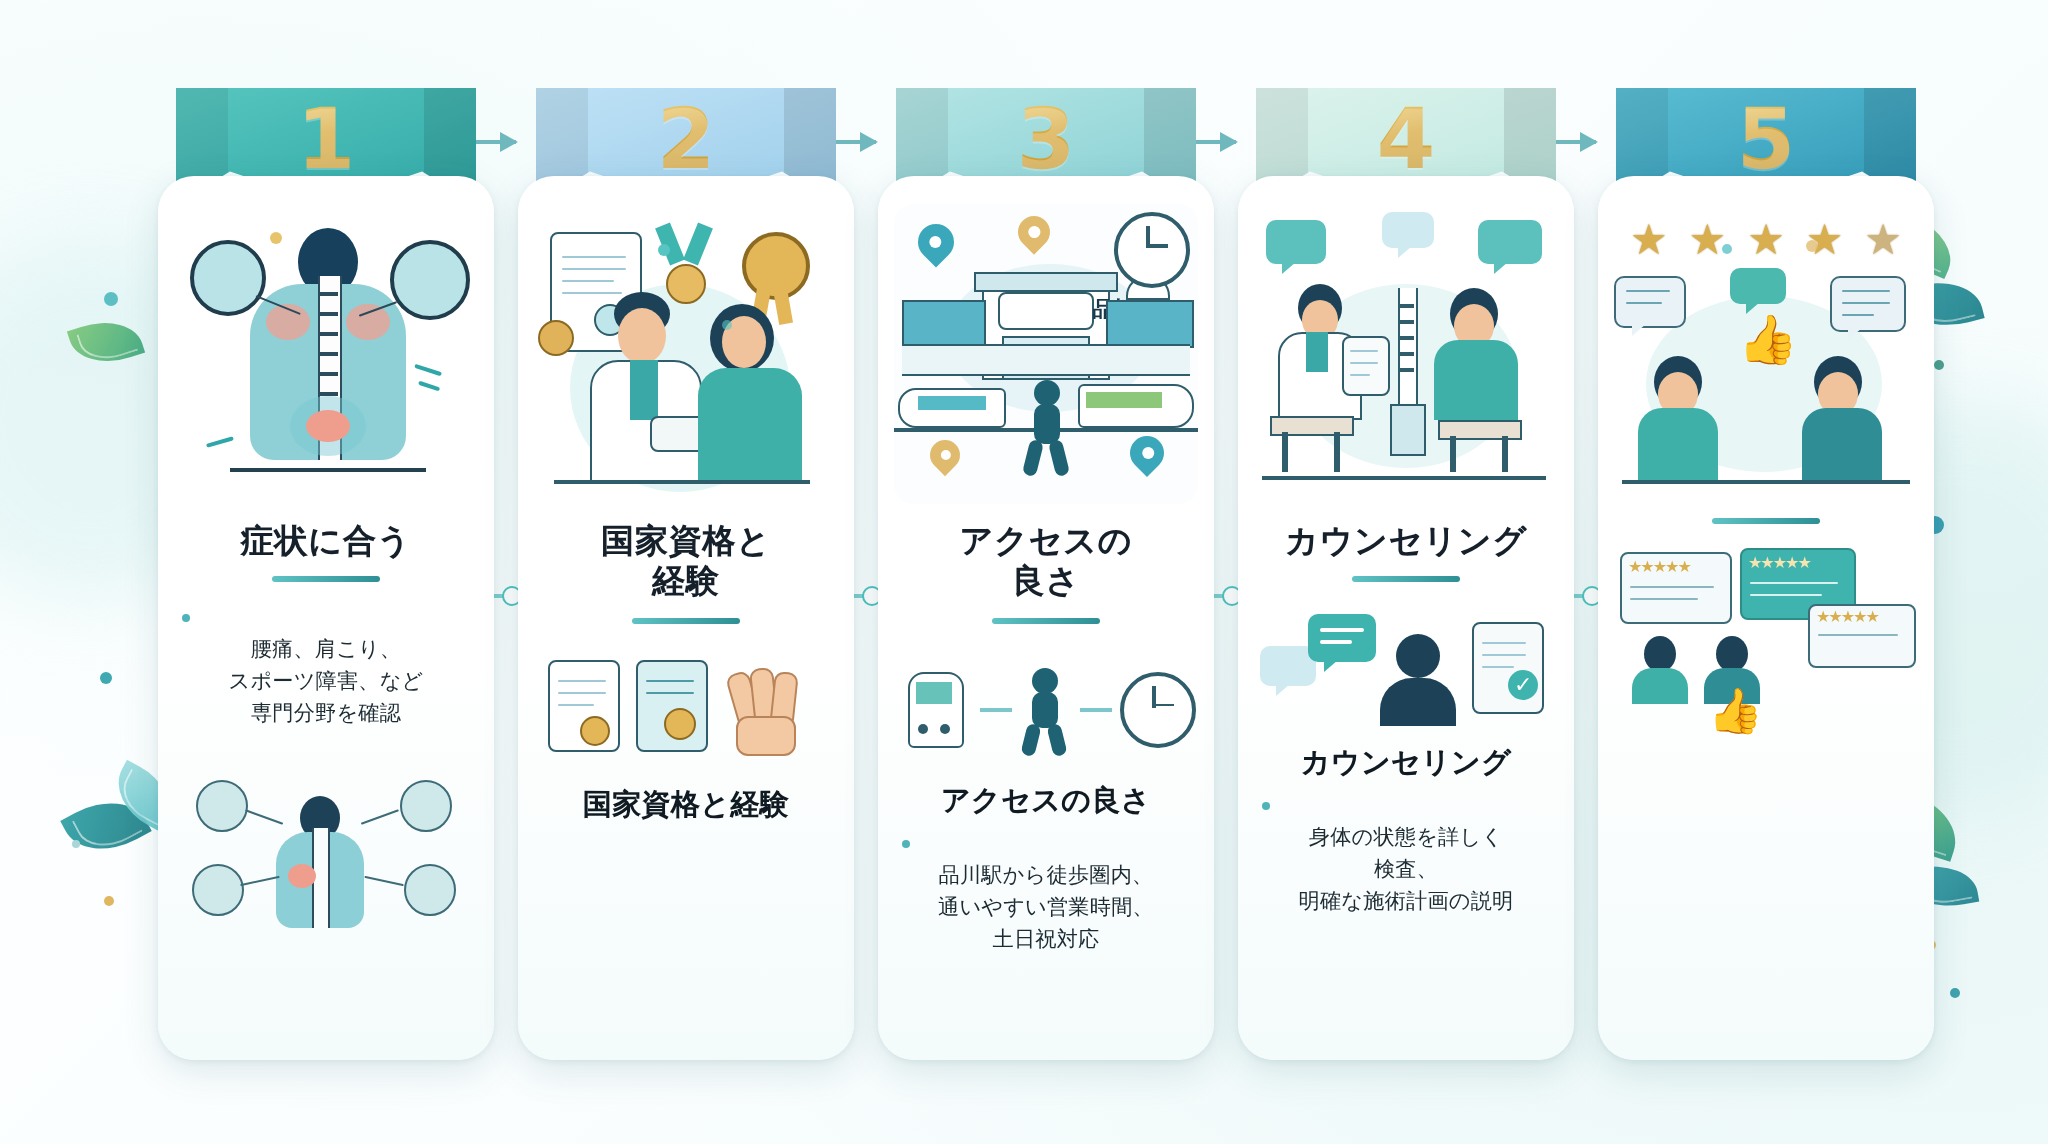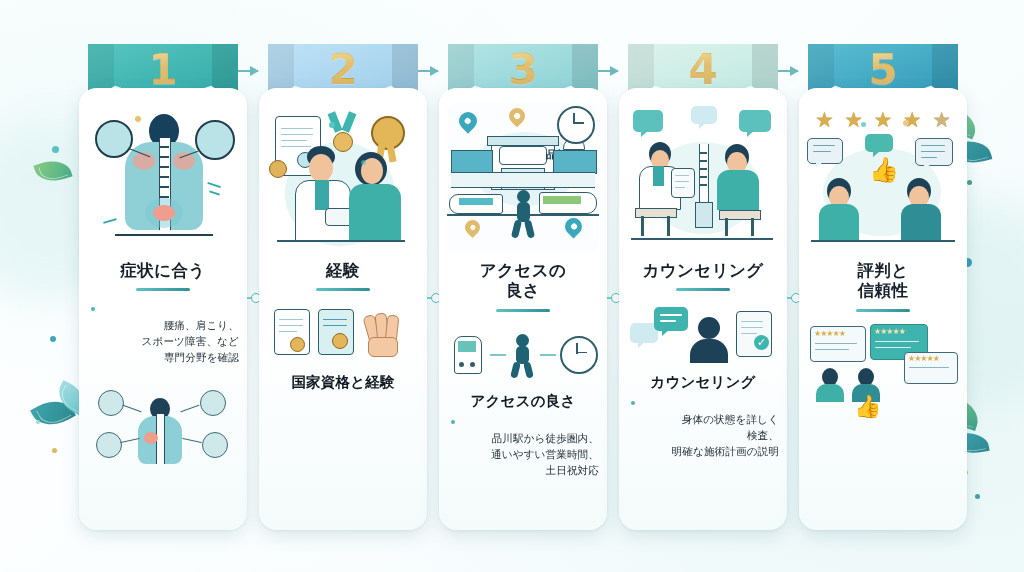--- a/index.html
+++ b/index.html
@@ -57,21 +57,21 @@
   .title{
     margin-top:9px;text-align:center;color:#15202b;font-weight:700;
     font-size:16.5px;line-height:1.24;letter-spacing:.4px;width:150px;
   }
   .rule{width:54px;height:2.6px;border-radius:2px;margin:7px auto 0;
     background:linear-gradient(90deg,#5fc2c4,#2e8f94);}
   .mini{width:150px;height:74px;margin-top:7px;position:relative;}
   .subtitle{margin-top:3px;text-align:center;color:#101a22;font-weight:700;
     font-size:14.5px;line-height:1.2;letter-spacing:.2px;width:162px;}
   .bullet{
-    margin-top:5px;width:152px;text-align:right;color:#1d2b33;
+    margin-top:5px;width:152px;text-align:center;color:#1d2b33;
     font-size:10.6px;line-height:1.5;letter-spacing:.1px;position:relative;
   }
   .bullet .bdot{position:absolute;left:4px;top:5px;width:4px;height:4px;border-radius:50%;background:#4fb3b8;}
 
   
   .conn{position:absolute;top:297px;height:1.6px;width:20px;background:#7fd0cf;}
   .conn .ring{position:absolute;right:-9px;top:-4px;width:8px;height:8px;border-radius:50%;
     border:1.8px solid #4fc3c0;background:#fff;}
   .circ{position:absolute;border-radius:50%;}
   .rect{position:absolute;}
@@ -259,20 +259,21 @@
 
       <div class="circ" style="left:88px;top:50px;width:32px;height:34px;background:#1d4258;"></div>
       <div class="circ" style="left:94px;top:56px;width:22px;height:26px;background:#f0c39c;"></div>
       <div class="rect" style="left:82px;top:82px;width:52px;height:56px;border-radius:14px 14px 0 0;background:#3fb0a7;"></div>
       <div class="rect" style="left:10px;top:138px;width:128px;height:2px;background:#2f5d6b;"></div>
       <div class="dot" style="left:62px;top:20px;width:6px;height:6px;background:#57c6c2;"></div>
       <div class="dot" style="left:94px;top:58px;width:5px;height:5px;background:#57c6c2;opacity:.6;"></div>
     </div>
 
     <div class="title">
+      <div>国家資格と</div>
       <div>経験</div>
     </div>
     <div class="rule"></div>
 
     <div class="mini" style="height:70px;margin-top:10px;">
       <div class="rrect" style="left:6px;top:8px;width:34px;height:44px;background:#fff;border:1.6px solid #2f5d6b;"></div>
       <div class="line" style="left:11px;top:18px;width:24px;"></div>
       <div class="line" style="left:11px;top:24px;width:24px;"></div>
       <div class="line" style="left:11px;top:30px;width:18px;"></div>
       <div class="circ" style="left:22px;top:36px;width:13px;height:13px;background:#e3b657;border:1.4px solid #8c6a22;"></div>
@@ -454,24 +455,20 @@
       <div class="circ" style="left:22px;top:84px;width:20px;height:22px;background:#f0c39c;"></div>
       <div class="rect" style="left:12px;top:102px;width:40px;height:36px;border-radius:12px 12px 0 0;background:#3fb0a7;"></div>
       <div class="circ" style="left:100px;top:76px;width:24px;height:26px;background:#1d4258;"></div>
       <div class="circ" style="left:102px;top:84px;width:20px;height:22px;background:#f0c39c;"></div>
       <div class="rect" style="left:94px;top:102px;width:40px;height:36px;border-radius:12px 12px 0 0;background:#2f8d96;"></div>
       <div class="rect" style="left:4px;top:138px;width:144px;height:2px;background:#2f5d6b;"></div>
       <div class="dot" style="left:54px;top:20px;width:5px;height:5px;background:#7ecfd3;"></div>
       <div class="dot" style="left:96px;top:18px;width:6px;height:6px;background:#e3bd72;opacity:.8;"></div>
     </div>
 
-    <div class="title">
-      <div>評判と</div>
-      <div>信頼性</div>
-    </div>
     <div class="rule"></div>
 
     <div class="mini" style="height:100px;margin-top:12px;">
       <div class="rrect" style="left:2px;top:2px;width:54px;height:34px;background:#f4fafb;border:1.5px solid #3d6b78;"></div>
       <div style="position:absolute;left:6px;top:5px;font-size:8px;color:#d9ae4e;letter-spacing:-1px;">★★★★★</div>
       <div class="line" style="left:7px;top:19px;width:42px;background:#8ab6bf;"></div>
       <div class="line" style="left:7px;top:25px;width:34px;background:#8ab6bf;"></div>
       <div class="rrect" style="left:62px;top:0px;width:56px;height:34px;background:#3fb3ae;border:1.5px solid #2f8d88;"></div>
       <div style="position:absolute;left:66px;top:3px;font-size:8px;color:#f5e3b0;letter-spacing:-1px;">★★★★★</div>
       <div class="line" style="left:67px;top:17px;width:44px;background:#d8f2f0;"></div>

